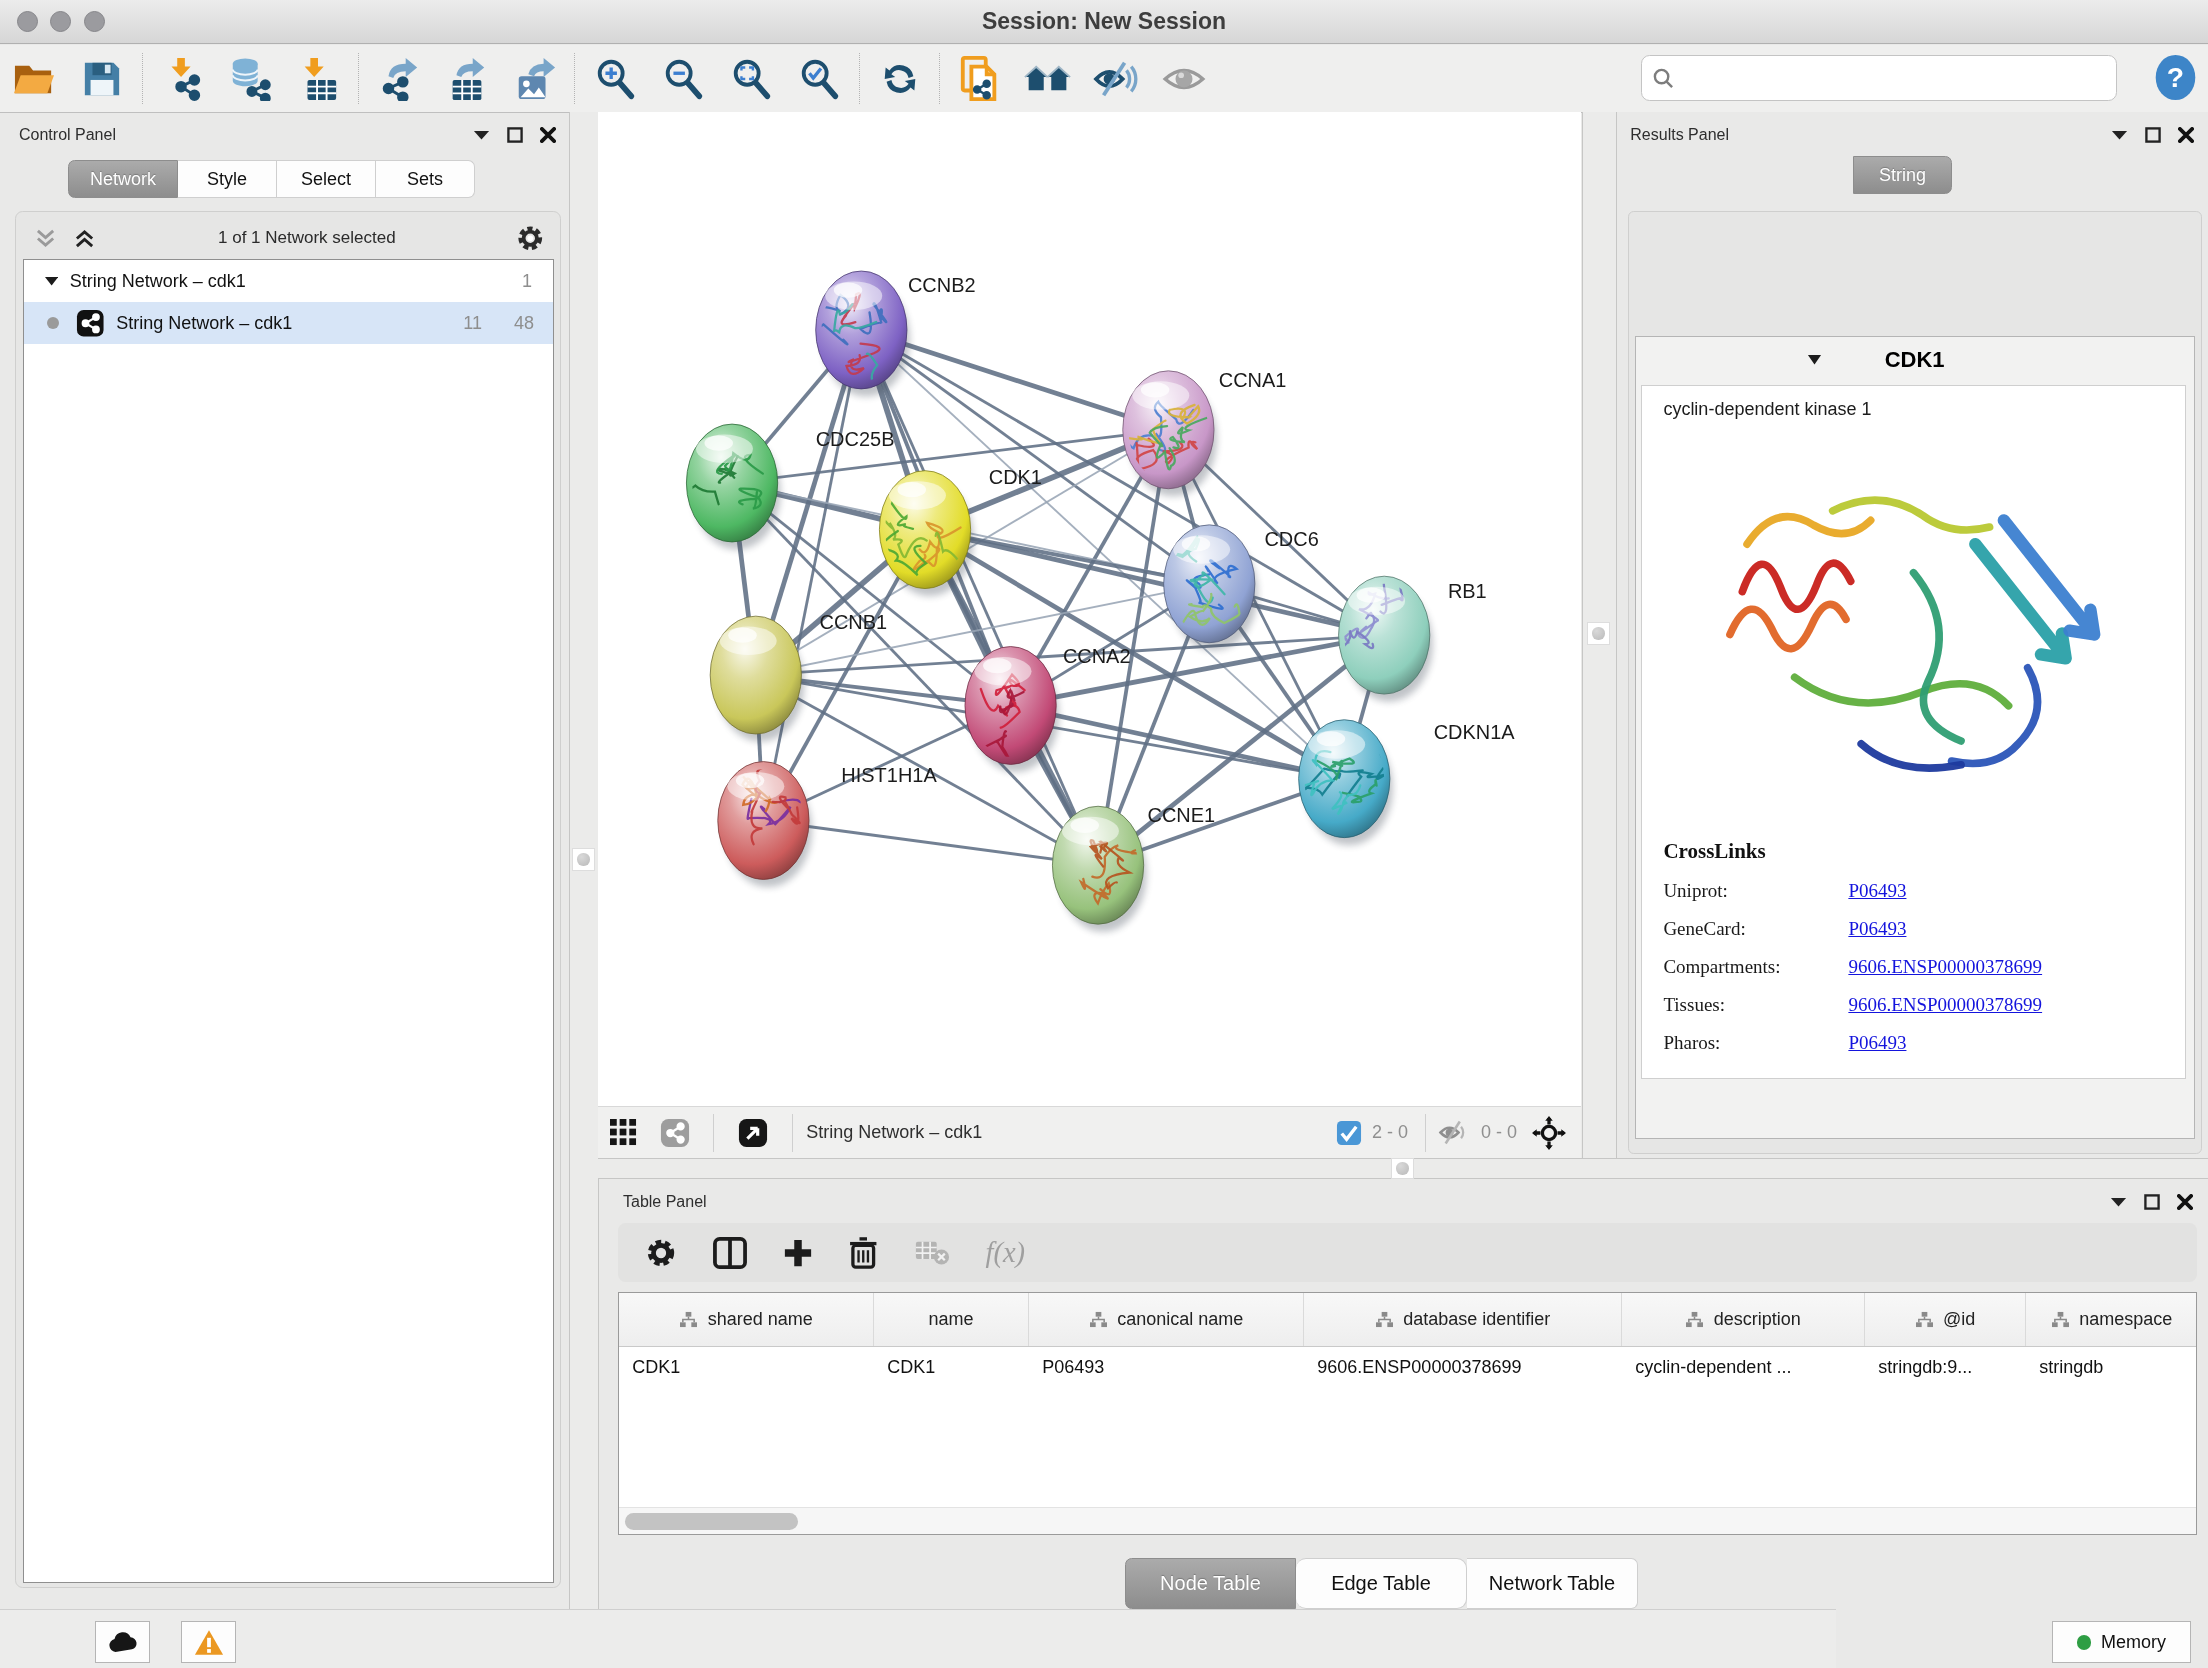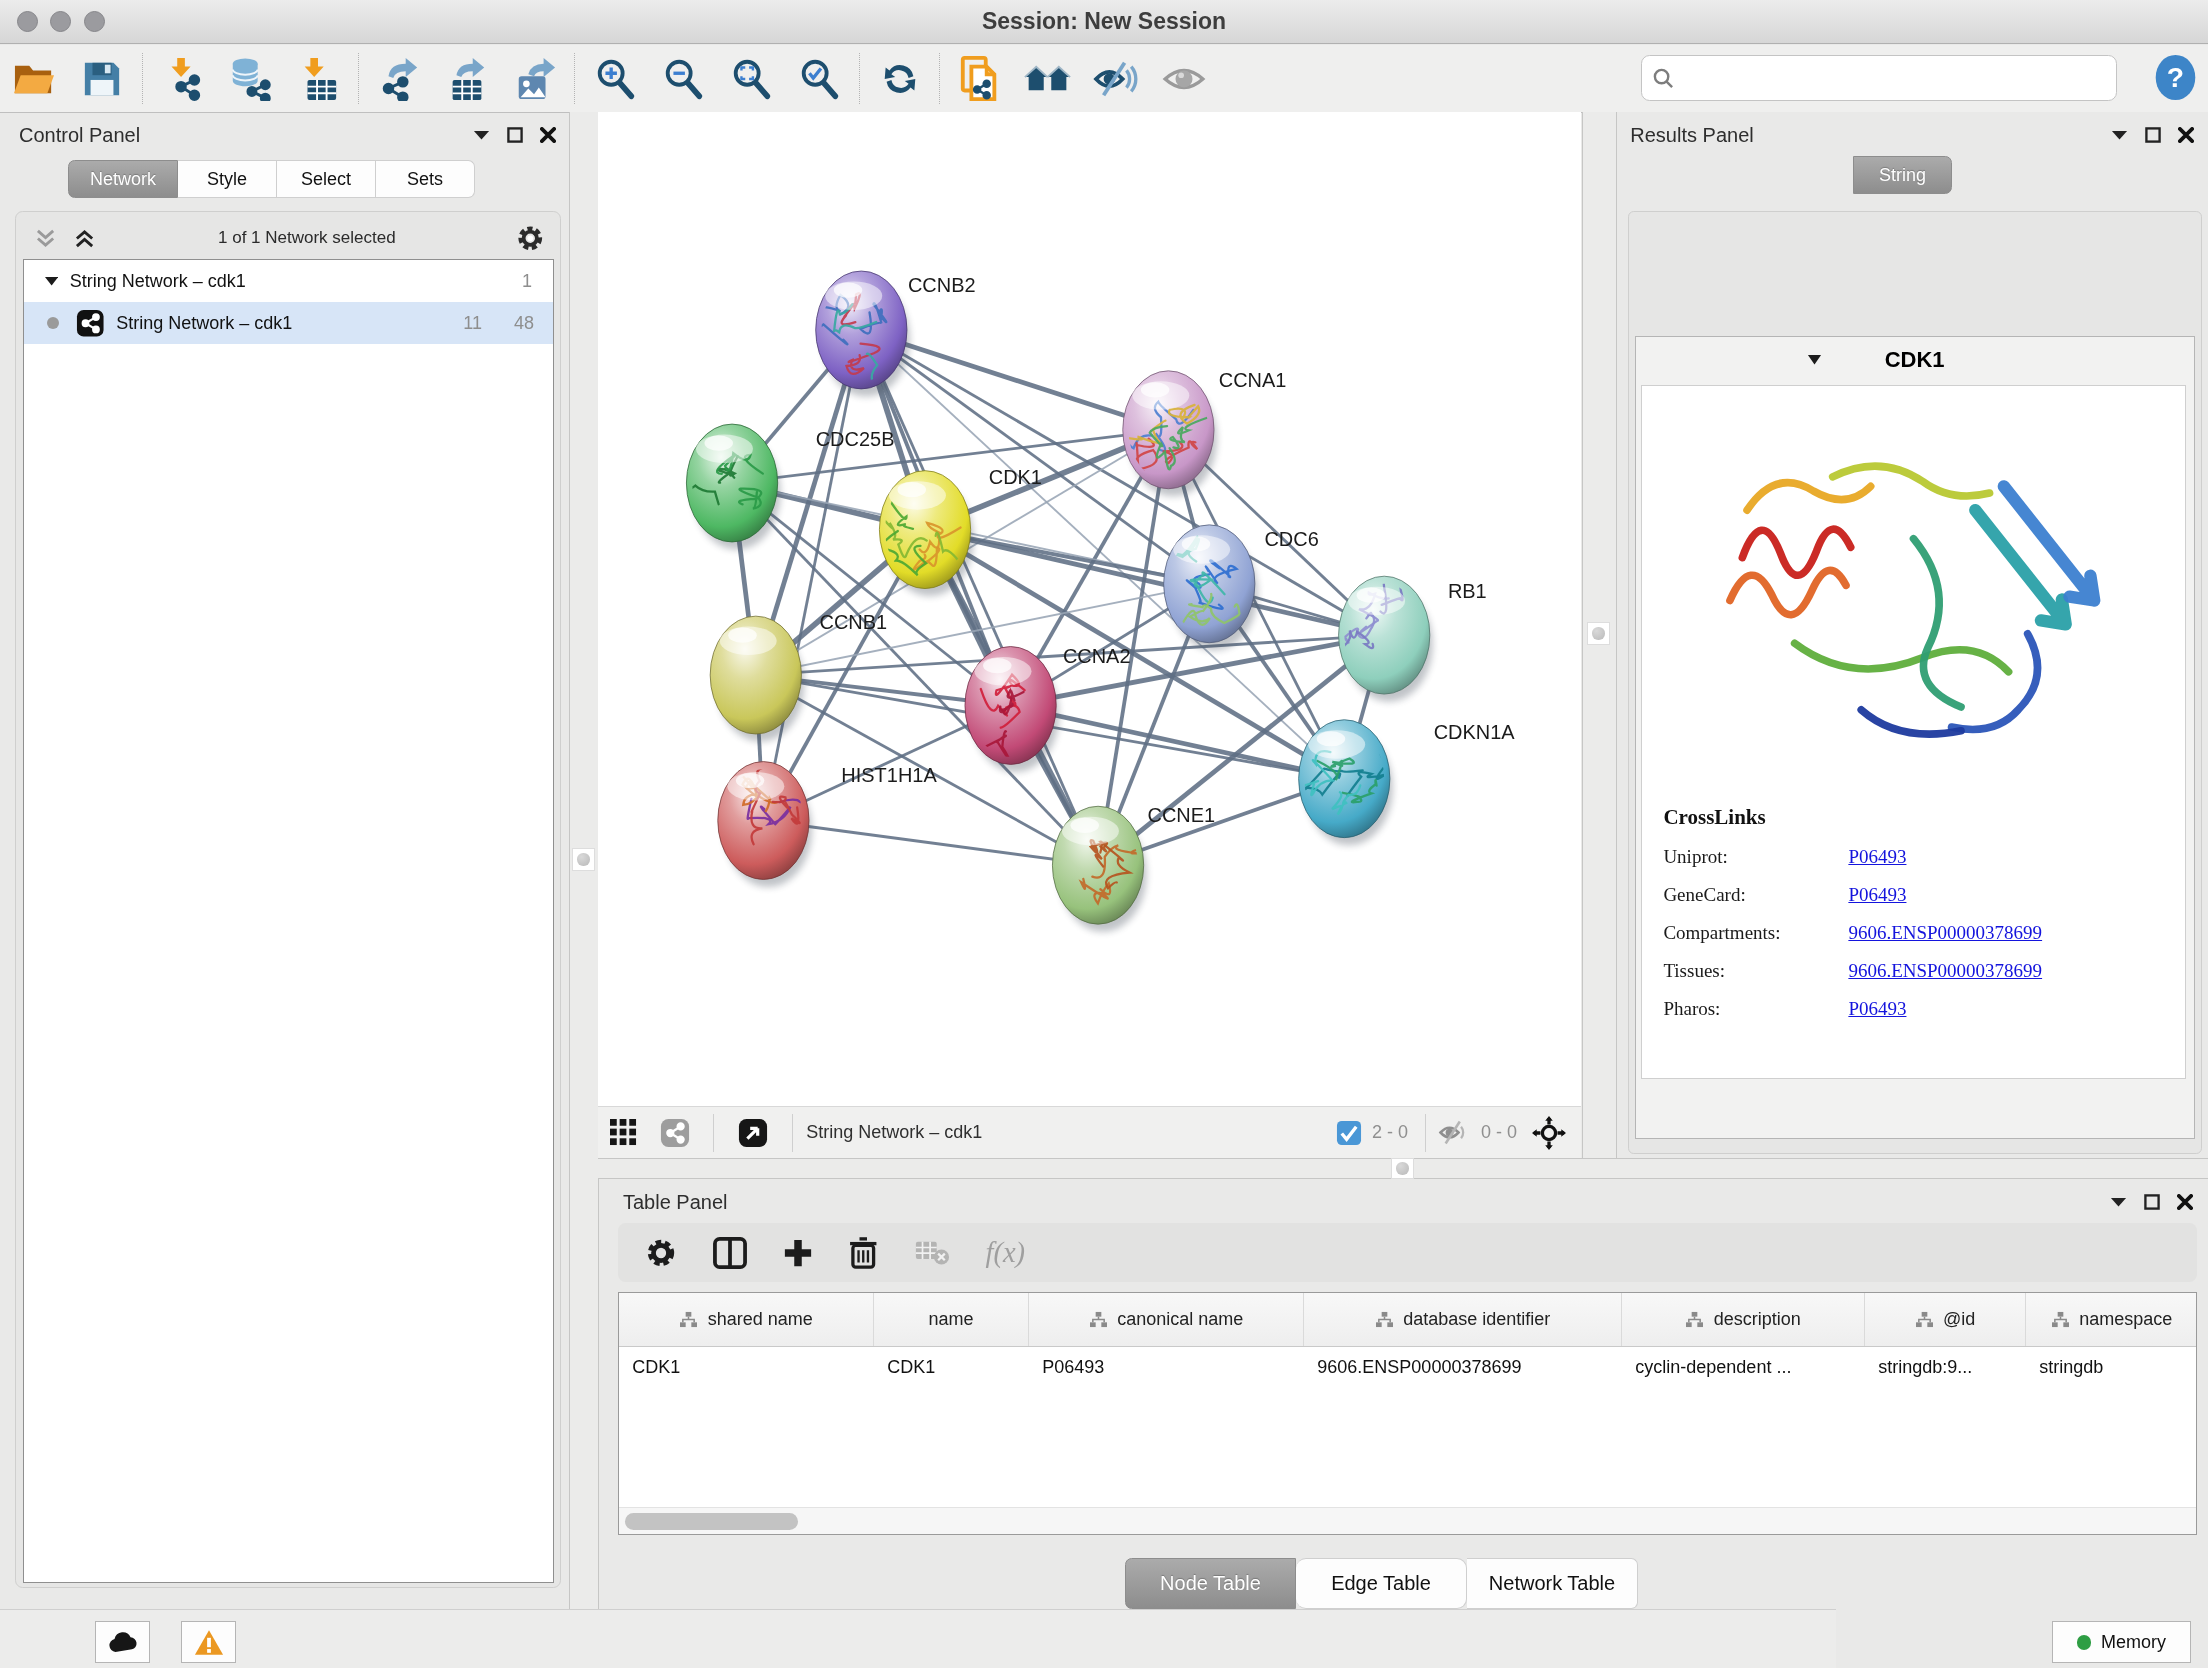--- a/index.html
+++ b/index.html
@@ -19,21 +19,21 @@
   .toolbar { position:absolute; left:0; top:45px; width:2208px; height:68px; background:#efefee;
     border-bottom:1px solid #bfbfbf; display:flex; align-items:center; }
   .tbtn { width:68px; height:55px; display:flex; align-items:center; justify-content:center; cursor:pointer; }
   .tsep { width:0; height:51px; border-left:1.9px dotted #b3b3b3; margin:0 5.7px; }
   .searchbox { position:absolute; left:1641px; top:55px; width:476px; height:46px; background:#fff;
     border:1.9px solid #c4c4c4; border-radius:8.6px; display:flex; align-items:center; padding-left:9.5px; gap:7.6px; }
   .searchbox input { border:none; outline:none; font-size:17px; width:409px; background:transparent; }
 
   
   .panel-titlerow { position:absolute; display:flex; align-items:center; height:38px; }
-  .panel-title { font-size:20px; color:#2e2e2e; }
+  .panel-title { font-size:16px; color:#2e2e2e; }
   .panel-ctl { display:flex; gap:17px; align-items:center; }
   .seg { display:flex; }
   .seg .tab { min-width:99px; padding:0 21px; height:38px; display:flex; align-items:center; justify-content:center;
     background:#fdfdfd; border:1px solid #cfcfcf; border-left:none; font-size:18px; color:#111; cursor:pointer; }
   .seg .tab:first-child { border-left:1px solid #cfcfcf; border-radius:6.7px 0 0 6.7px; }
   .seg .tab:last-child { border-radius:0 6.7px 6.7px 0; }
   .seg .tab.active { background:linear-gradient(#ababab,#8d8d8d); color:#fff; text-shadow:0 -1px 1px rgba(0,0,0,.25); border-color:#8d8d8d; }
   .graybox { position:absolute; background:#e6e6e5; border:1px solid #cfcfce; border-radius:7.6px; }
 
   
@@ -738,20 +738,21 @@
 </div>
 <div class="rp-box">
   <div class="rp-content">
     <div class="rp-sechead">
       <svg width="15" height="11.4" viewBox="0 0 16 12" style="margin:0 0 0 171px;">
           <polygon points="1,1 15,1 8,11" fill="#1c1c1c"></polygon>
         </svg>
       <span style="font-size:22px; font-weight:bold; margin-left:63px;">CDK1</span>
     </div>
     <div class="rp-desc-box">
+      <div class="rp-desc">cyclin-dependent kinase 1</div>
       <svg id="structure-svg" width="447" height="409" viewBox="0 0 470 430" style="margin:9.5px 0 0 48px;">
           <path d="M55,170 q20,-55 40,-5 q18,48 38,-2 q16,-44 36,-4" fill="none" stroke="#c8201a" stroke-width="8" stroke-linecap="round" opacity="0.95"></path>
           <path d="M42,215 q22,-50 44,-6 q20,44 42,-4 q18,-40 36,-6" fill="none" stroke="#e06424" stroke-width="8" stroke-linecap="round" opacity="0.95"></path>
           <path d="M60,120 q30,-45 70,-20 q35,20 60,-5" fill="none" stroke="#e8a824" stroke-width="8" stroke-linecap="round" opacity="0.95"></path>
           <path d="M150,85 q50,-25 95,5 q30,22 70,12" fill="none" stroke="#b8c832" stroke-width="8" stroke-linecap="round" opacity="0.95"></path>
           <path d="M110,260 q60,45 135,15 q55,-22 90,15" fill="none" stroke="#5fae3c" stroke-width="8" stroke-linecap="round" opacity="0.95"></path>
           <path d="M235,150 q45,55 15,115 q-18,40 35,62" fill="none" stroke="#2f9e73" stroke-width="8" stroke-linecap="round" opacity="0.95"></path>
           <path d="M300,120 L395,240 M395,240 l-26,-4 m26,4 l-4,-26" fill="none" stroke="#2aa0a8" stroke-width="13" stroke-linecap="round" opacity="0.95"></path>
           <path d="M330,95 L425,215 M425,215 l-26,-4 m26,4 l-4,-26" fill="none" stroke="#3c7fd0" stroke-width="13" stroke-linecap="round" opacity="0.95"></path>
           <path d="M355,250 q25,45 -10,80 q-25,28 -70,18" fill="none" stroke="#2b55b8" stroke-width="8" stroke-linecap="round" opacity="0.95"></path>

